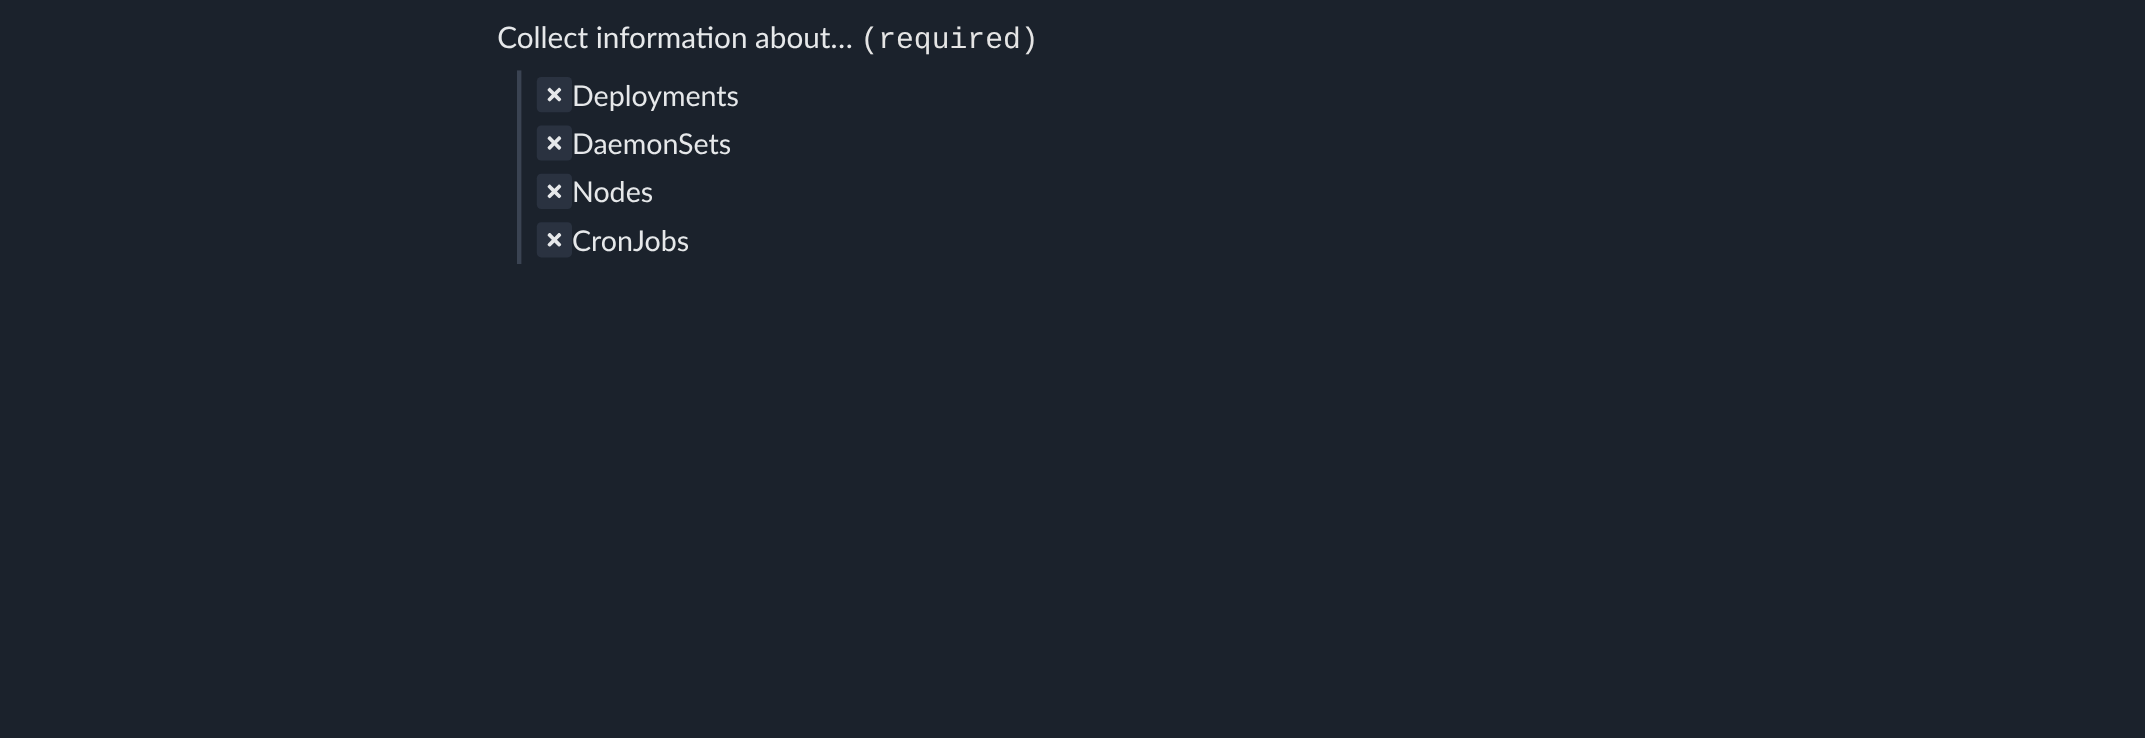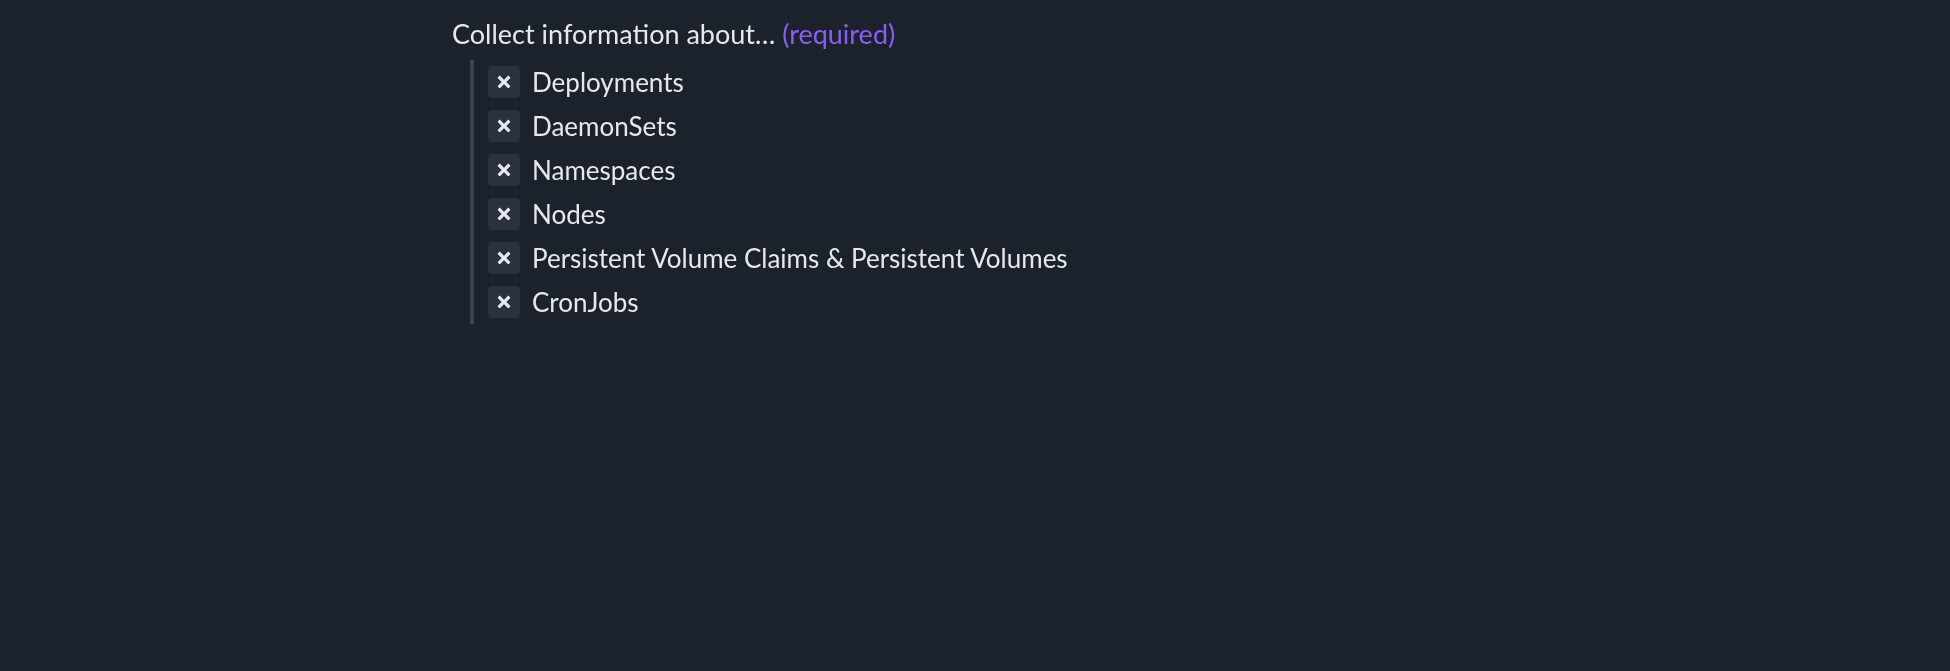--- a/index.html
+++ b/index.html
@@ -18,31 +18,31 @@
     top: 18px;
   }
   .heading {
     font-size: 27px;
     font-weight: 400;
     color: #e6e8ea;
     margin: 0 0 10px 0;
     line-height: 1.2;
   }
   .heading .req {
-    color: #8b5cf6;
+    color: #e5e5e5;
+    font-family: Liberation Mono, monospace;
   }
   .options-wrap {
     border-left: 4px solid #3a4352;
     margin-left: 18px;
     padding-left: 14px;
   }
   .opt-row {
     display: flex;
     align-items: center;
-    gap: 12px;
     padding: 6px 0;
   }
   .chk {
     width: 32px;
     height: 32px;
     border-radius: 4px;
     background: #2a3240;
     display: flex;
     align-items: center;
     justify-content: center;
@@ -88,47 +88,31 @@
     <div class="opt-row">
       <div class="chk">
         <svg viewBox="0 0 352 512" style="">
             <path d="M242.7 256l100.1-100.1c12.3-12.3 12.3-32.2 0-44.5l-22.2-22.2c-12.3-12.3-32.2-12.3-44.5 0L176 189.3 75.9 89.2c-12.3-12.3-32.2-12.3-44.5 0L9.2 111.4c-12.3 12.3-12.3 32.2 0 44.5L109.3 256 9.2 356.1c-12.3 12.3-12.3 32.2 0 44.5l22.2 22.2c12.3 12.3 32.2 12.3 44.5 0L176 322.7l100.1 100.1c12.3 12.3 32.2 12.3 44.5 0l22.2-22.2c12.3-12.3 12.3-32.2 0-44.5L242.7 256z"></path>
           </svg>
       </div>
       <span class="opt-label">DaemonSets</span>
     </div>
 
 
-    <div class="opt-row">
-      <div class="chk">
-        <svg viewBox="0 0 352 512" style="">
-            <path d="M242.7 256l100.1-100.1c12.3-12.3 12.3-32.2 0-44.5l-22.2-22.2c-12.3-12.3-32.2-12.3-44.5 0L176 189.3 75.9 89.2c-12.3-12.3-32.2-12.3-44.5 0L9.2 111.4c-12.3 12.3-12.3 32.2 0 44.5L109.3 256 9.2 356.1c-12.3 12.3-12.3 32.2 0 44.5l22.2 22.2c12.3 12.3 32.2 12.3 44.5 0L176 322.7l100.1 100.1c12.3 12.3 32.2 12.3 44.5 0l22.2-22.2c12.3-12.3 12.3-32.2 0-44.5L242.7 256z"></path>
-          </svg>
-      </div>
-      <span class="opt-label">Namespaces</span>
-    </div>
 
     <div class="opt-row">
       <div class="chk">
         <svg viewBox="0 0 352 512" style="">
             <path d="M242.7 256l100.1-100.1c12.3-12.3 12.3-32.2 0-44.5l-22.2-22.2c-12.3-12.3-32.2-12.3-44.5 0L176 189.3 75.9 89.2c-12.3-12.3-32.2-12.3-44.5 0L9.2 111.4c-12.3 12.3-12.3 32.2 0 44.5L109.3 256 9.2 356.1c-12.3 12.3-12.3 32.2 0 44.5l22.2 22.2c12.3 12.3 32.2 12.3 44.5 0L176 322.7l100.1 100.1c12.3 12.3 32.2 12.3 44.5 0l22.2-22.2c12.3-12.3 12.3-32.2 0-44.5L242.7 256z"></path>
           </svg>
       </div>
       <span class="opt-label">Nodes</span>
     </div>
 
 
-    <div class="opt-row">
-      <div class="chk">
-        <svg viewBox="0 0 352 512" style="">
-            <path d="M242.7 256l100.1-100.1c12.3-12.3 12.3-32.2 0-44.5l-22.2-22.2c-12.3-12.3-32.2-12.3-44.5 0L176 189.3 75.9 89.2c-12.3-12.3-32.2-12.3-44.5 0L9.2 111.4c-12.3 12.3-12.3 32.2 0 44.5L109.3 256 9.2 356.1c-12.3 12.3-12.3 32.2 0 44.5l22.2 22.2c12.3 12.3 32.2 12.3 44.5 0L176 322.7l100.1 100.1c12.3 12.3 32.2 12.3 44.5 0l22.2-22.2c12.3-12.3 12.3-32.2 0-44.5L242.7 256z"></path>
-          </svg>
-      </div>
-      <span class="opt-label">Persistent Volume Claims &amp; Persistent Volumes</span>
-    </div>
 
     <div class="opt-row">
       <div class="chk">
         <svg viewBox="0 0 352 512" style="">
             <path d="M242.7 256l100.1-100.1c12.3-12.3 12.3-32.2 0-44.5l-22.2-22.2c-12.3-12.3-32.2-12.3-44.5 0L176 189.3 75.9 89.2c-12.3-12.3-32.2-12.3-44.5 0L9.2 111.4c-12.3 12.3-12.3 32.2 0 44.5L109.3 256 9.2 356.1c-12.3 12.3-12.3 32.2 0 44.5l22.2 22.2c12.3 12.3 32.2 12.3 44.5 0L176 322.7l100.1 100.1c12.3 12.3 32.2 12.3 44.5 0l22.2-22.2c12.3-12.3 12.3-32.2 0-44.5L242.7 256z"></path>
           </svg>
       </div>
       <span class="opt-label">CronJobs</span>
     </div>
 

